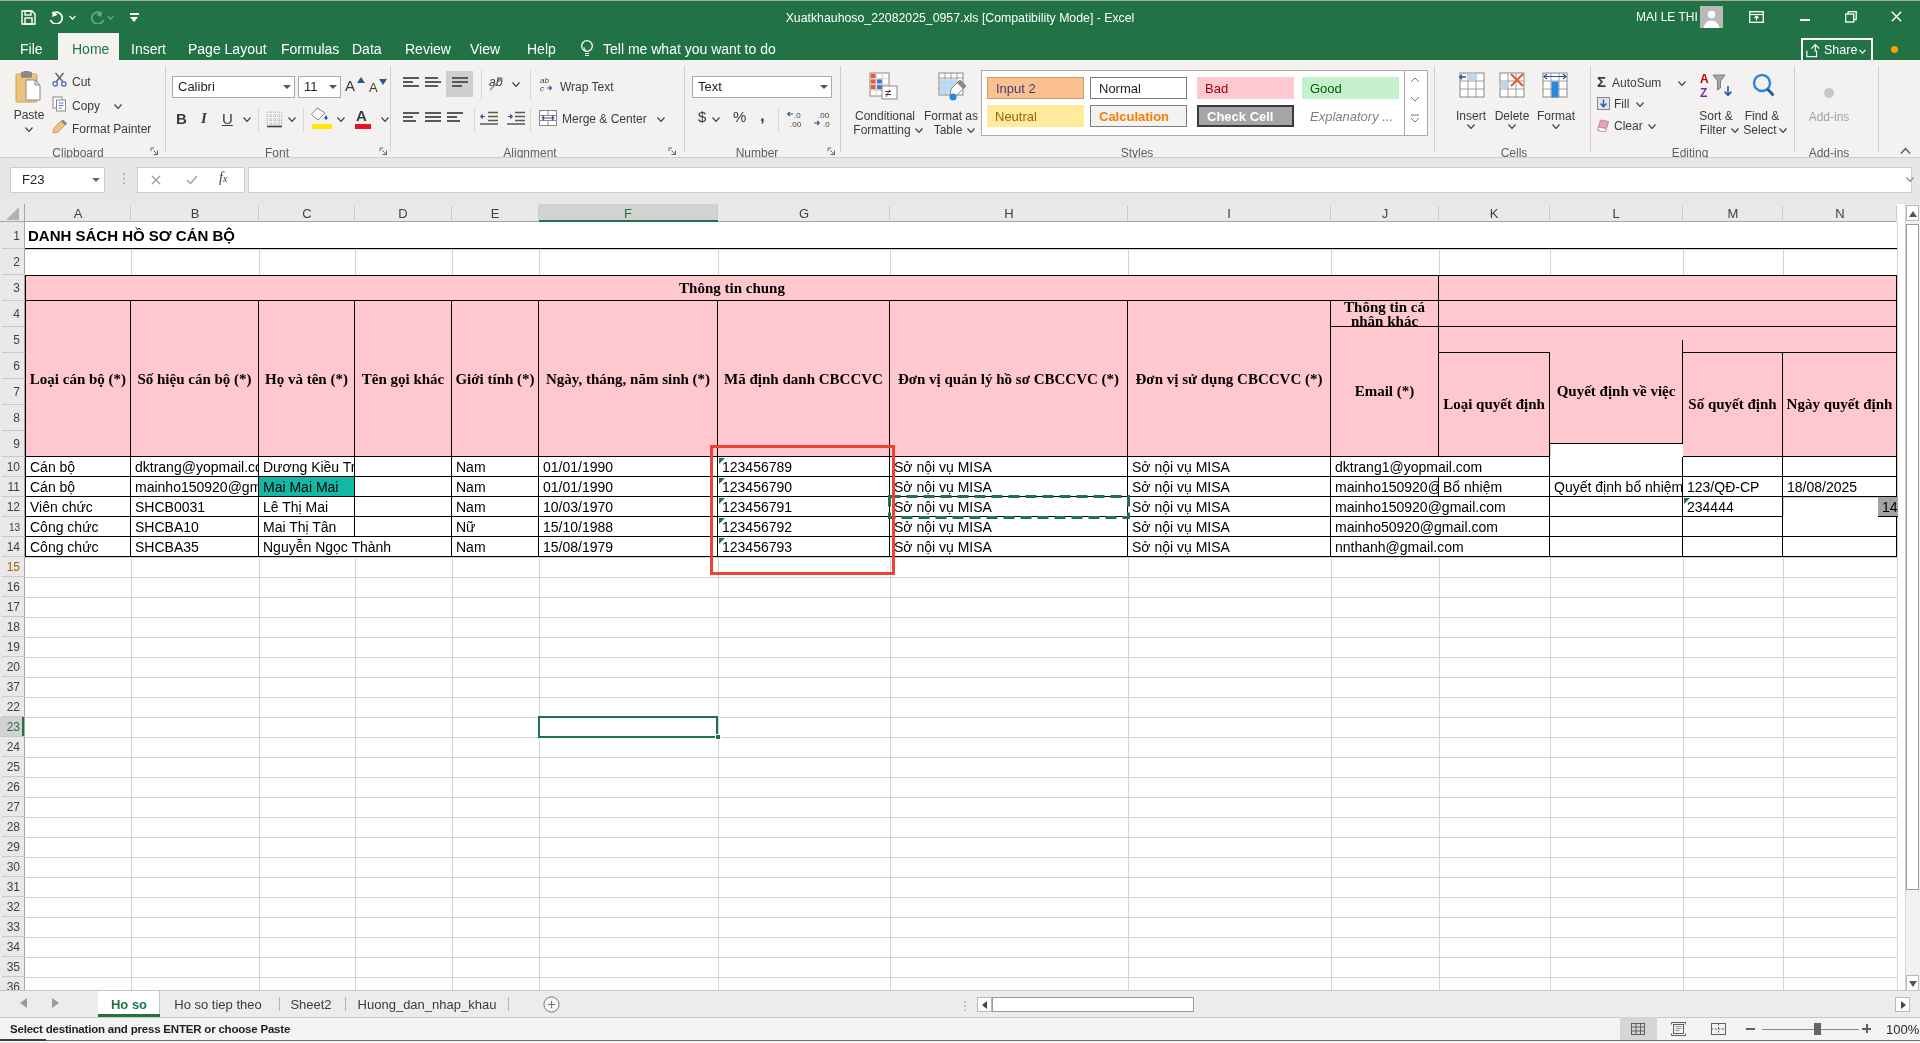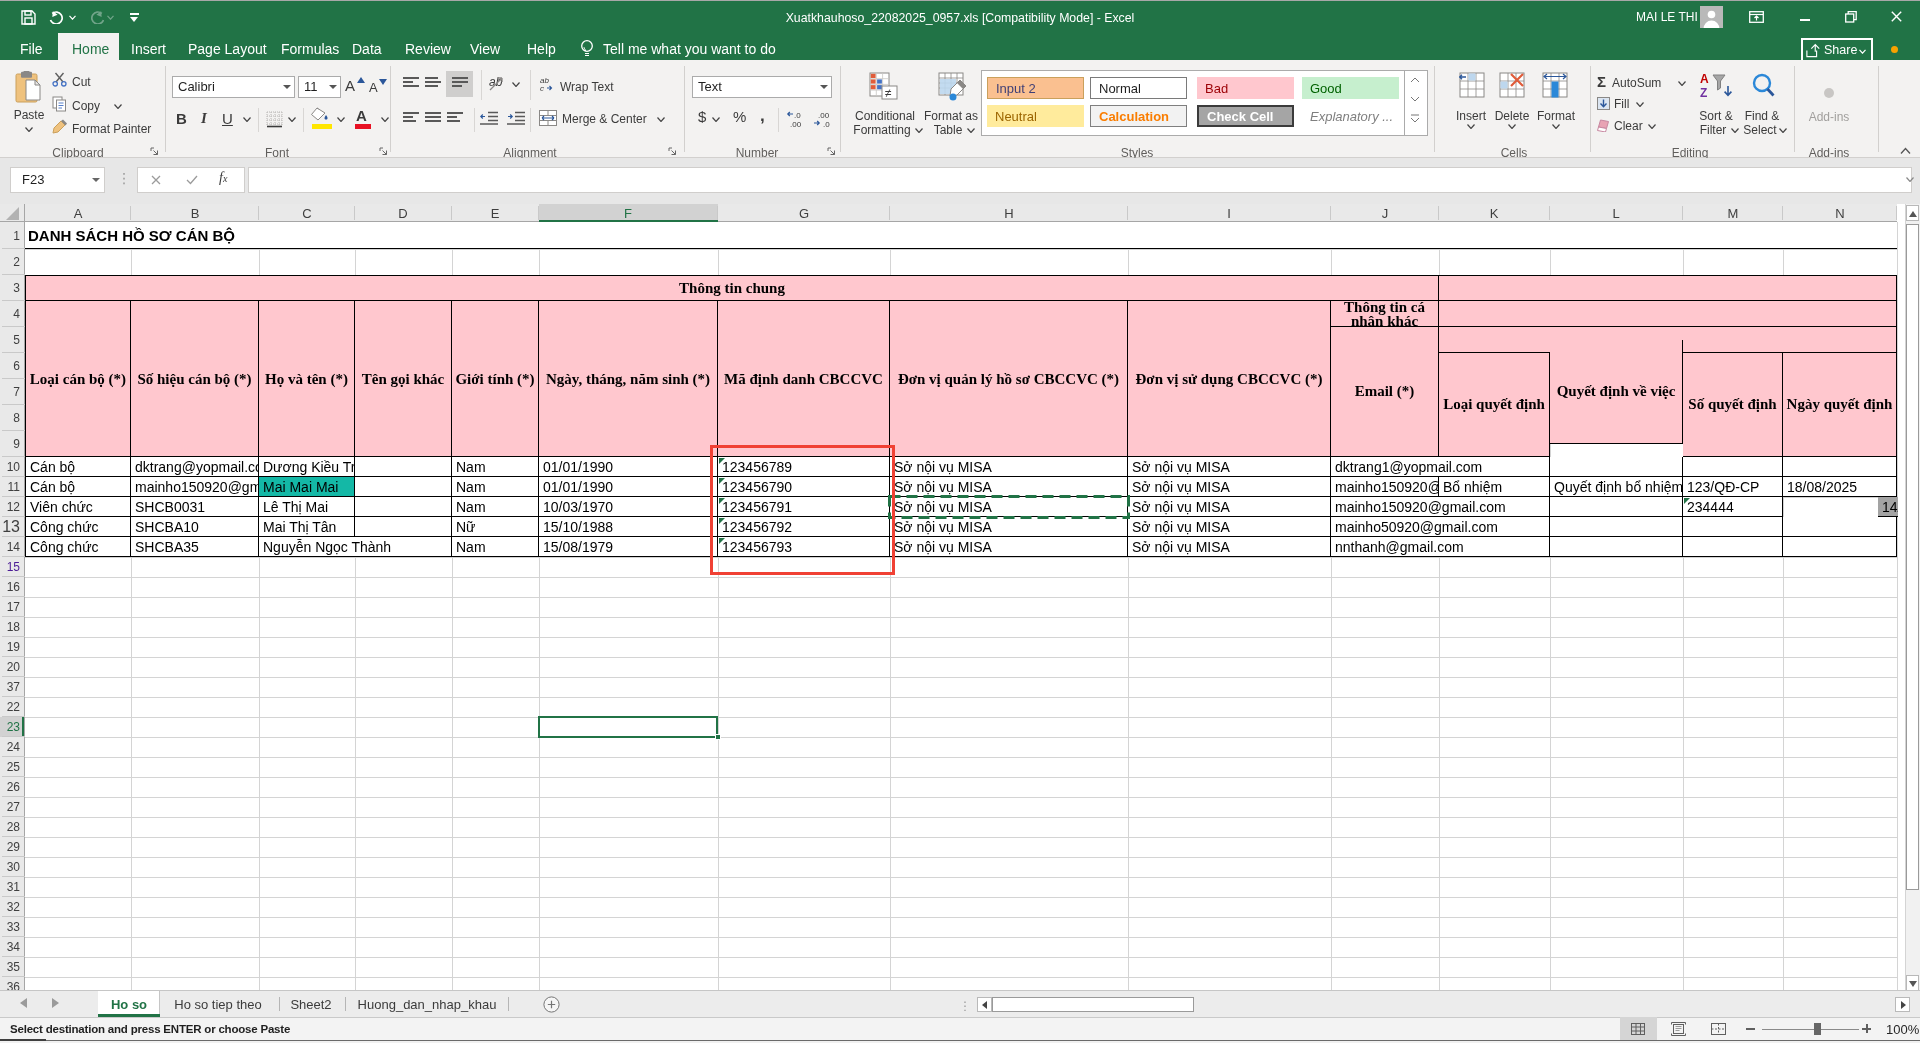--- a/index.html
+++ b/index.html
@@ -440,25 +440,25 @@
     <div style="position:absolute;left:0px;top:405px;width:20px;height:26px;font-size:12px;color:#3f3f3f;display:flex;align-items:center;justify-content:flex-end;">8</div>
     <div style="position:absolute;left:2px;top:430px;width:23px;height:1px;background:#c9c9c9;"></div>
     <div style="position:absolute;left:0px;top:431px;width:20px;height:26px;font-size:12px;color:#3f3f3f;display:flex;align-items:center;justify-content:flex-end;">9</div>
     <div style="position:absolute;left:2px;top:456px;width:23px;height:1px;background:#c9c9c9;"></div>
     <div style="position:absolute;left:0px;top:457px;width:20px;height:20px;font-size:12px;color:#3f3f3f;display:flex;align-items:center;justify-content:flex-end;">10</div>
     <div style="position:absolute;left:2px;top:476px;width:23px;height:1px;background:#c9c9c9;"></div>
     <div style="position:absolute;left:0px;top:477px;width:20px;height:20px;font-size:12px;color:#3f3f3f;display:flex;align-items:center;justify-content:flex-end;">11</div>
     <div style="position:absolute;left:2px;top:496px;width:23px;height:1px;background:#c9c9c9;"></div>
     <div style="position:absolute;left:0px;top:497px;width:20px;height:20px;font-size:12px;color:#3f3f3f;display:flex;align-items:center;justify-content:flex-end;">12</div>
     <div style="position:absolute;left:2px;top:516px;width:23px;height:1px;background:#c9c9c9;"></div>
-    <div style="position:absolute;left:0px;top:517px;width:20px;height:20px;font-size:16px;color:#3f3f3f;display:flex;align-items:center;justify-content:flex-end;">13</div>
+    <div style="position:absolute;left:0px;top:517px;width:20px;height:20px;font-size:10px;color:#3f3f3f;display:flex;align-items:center;justify-content:flex-end;">13</div>
     <div style="position:absolute;left:2px;top:536px;width:23px;height:1px;background:#c9c9c9;"></div>
     <div style="position:absolute;left:0px;top:537px;width:20px;height:20px;font-size:12px;color:#3f3f3f;display:flex;align-items:center;justify-content:flex-end;">14</div>
     <div style="position:absolute;left:2px;top:556px;width:23px;height:1px;background:#c9c9c9;"></div>
-    <div style="position:absolute;left:0px;top:557px;width:20px;height:20px;font-size:12px;color:#4c1d95;display:flex;align-items:center;justify-content:flex-end;">15</div>
+    <div style="position:absolute;left:0px;top:557px;width:20px;height:20px;font-size:12px;color:#a16207;display:flex;align-items:center;justify-content:flex-end;">15</div>
     <div style="position:absolute;left:2px;top:576px;width:23px;height:1px;background:#c9c9c9;"></div>
     <div style="position:absolute;left:0px;top:577px;width:20px;height:20px;font-size:12px;color:#3f3f3f;display:flex;align-items:center;justify-content:flex-end;">16</div>
     <div style="position:absolute;left:2px;top:596px;width:23px;height:1px;background:#c9c9c9;"></div>
     <div style="position:absolute;left:0px;top:597px;width:20px;height:20px;font-size:12px;color:#3f3f3f;display:flex;align-items:center;justify-content:flex-end;">17</div>
     <div style="position:absolute;left:2px;top:616px;width:23px;height:1px;background:#c9c9c9;"></div>
     <div style="position:absolute;left:0px;top:617px;width:20px;height:20px;font-size:12px;color:#3f3f3f;display:flex;align-items:center;justify-content:flex-end;">18</div>
     <div style="position:absolute;left:2px;top:636px;width:23px;height:1px;background:#c9c9c9;"></div>
     <div style="position:absolute;left:0px;top:637px;width:20px;height:20px;font-size:12px;color:#3f3f3f;display:flex;align-items:center;justify-content:flex-end;">19</div>
     <div style="position:absolute;left:2px;top:656px;width:23px;height:1px;background:#c9c9c9;"></div>
     <div style="position:absolute;left:0px;top:657px;width:20px;height:20px;font-size:12px;color:#3f3f3f;display:flex;align-items:center;justify-content:flex-end;">20</div>

